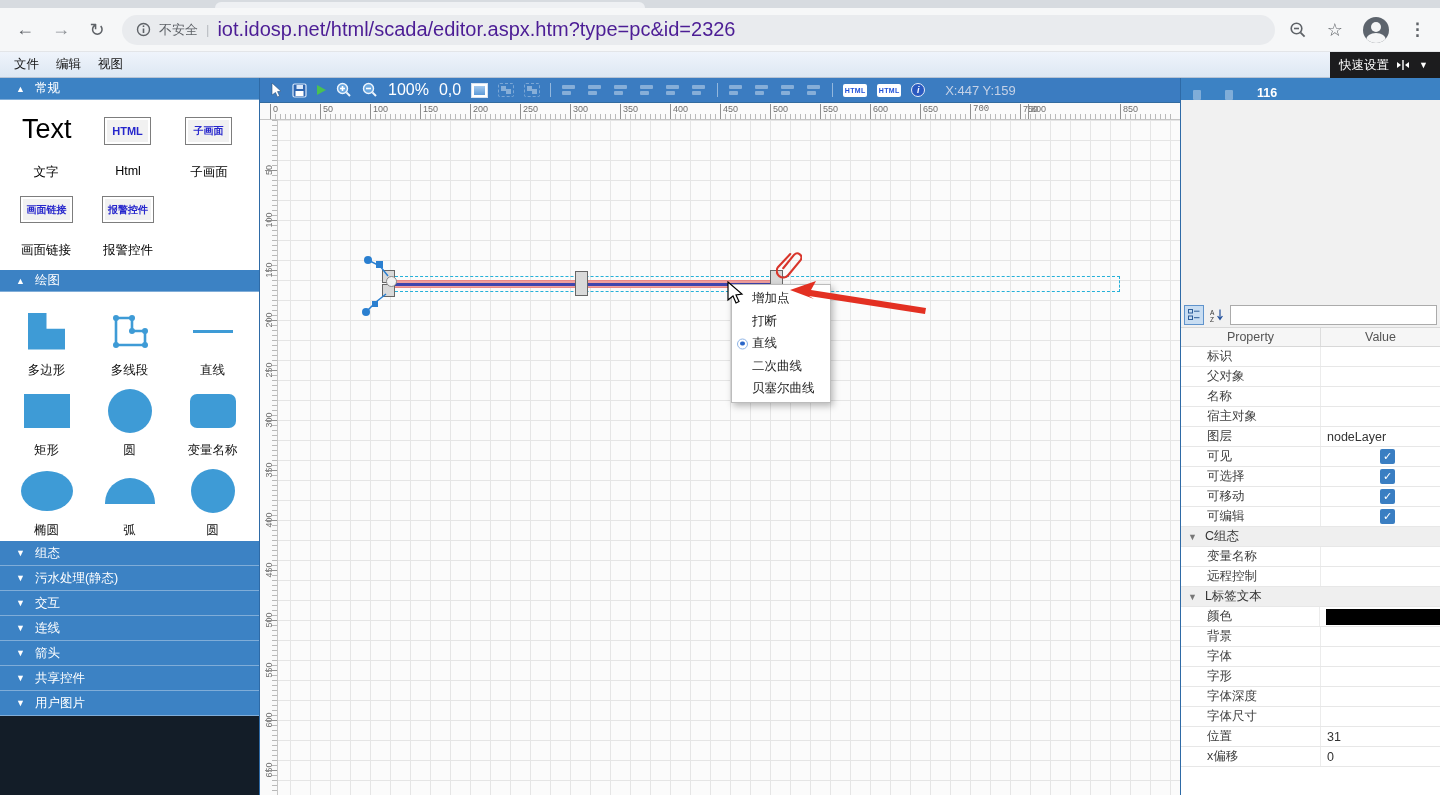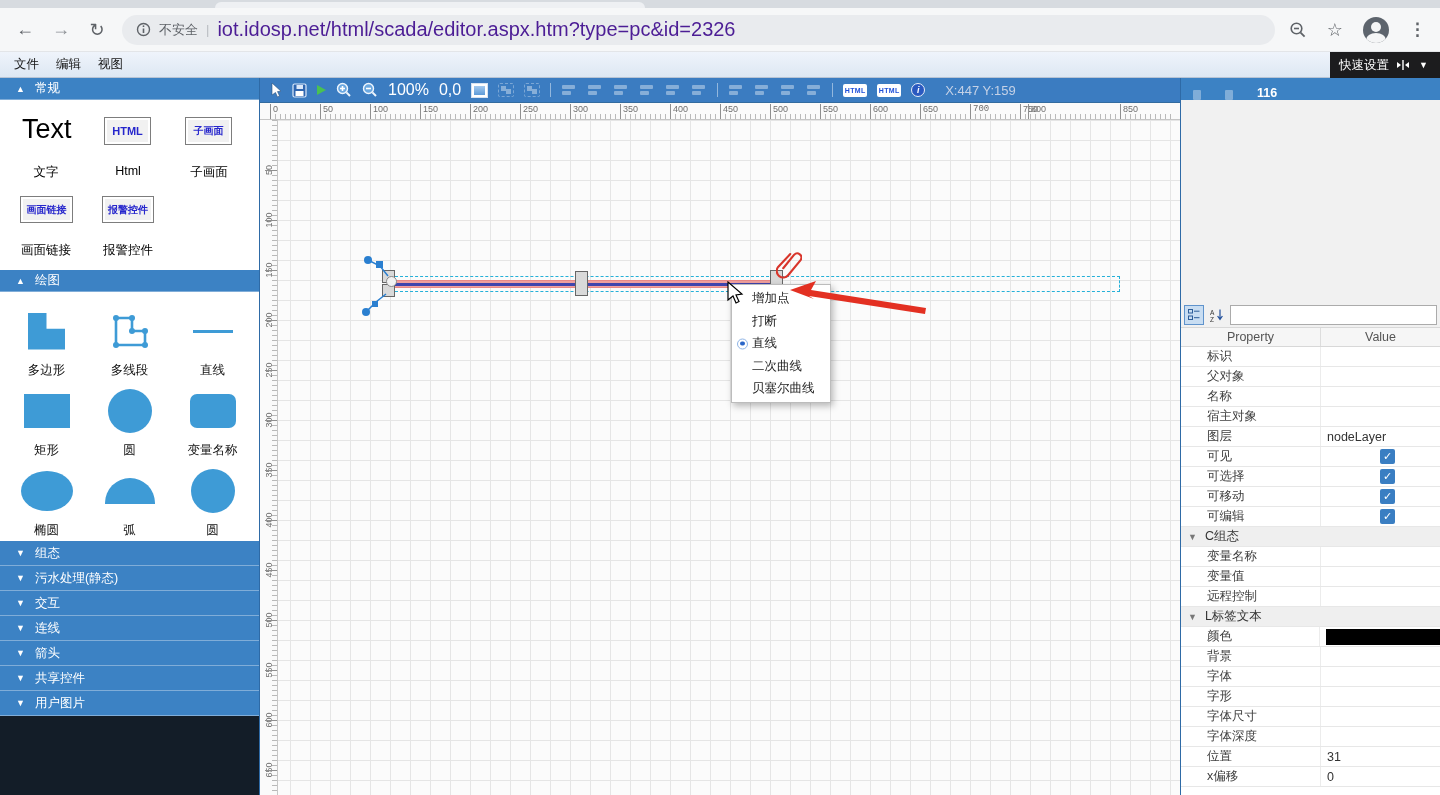--- a/index.html
+++ b/index.html
@@ -542,24 +542,20 @@
         </div>
         <div class="prow cat">
           <span class="tri">▼</span>
           <span>C组态</span>
         </div>
         <div class="prow">
           <div class="cl">变量名称</div>
           <div class="cr"></div>
         </div>
         <div class="prow">
-          <div class="cl">变量值</div>
-          <div class="cr"></div>
-        </div>
-        <div class="prow">
           <div class="cl">远程控制</div>
           <div class="cr"></div>
         </div>
         <div class="prow cat">
           <span class="tri">▼</span>
           <span>L标签文本</span>
         </div>
         <div class="prow">
           <div class="cl">颜色</div>
           <div class="cr">
@@ -572,25 +568,25 @@
         </div>
         <div class="prow">
           <div class="cl">字体</div>
           <div class="cr"></div>
         </div>
         <div class="prow">
           <div class="cl">字形</div>
           <div class="cr"></div>
         </div>
         <div class="prow">
+          <div class="cl">字体深度</div>
+          <div class="cr"></div>
+        </div>
+        <div class="prow">
           <div class="cl">字体尺寸</div>
-          <div class="cr"></div>
-        </div>
-        <div class="prow">
-          <div class="cl">字体深度</div>
           <div class="cr"></div>
         </div>
         <div class="prow">
           <div class="cl">位置</div>
           <div class="cr">31</div>
         </div>
         <div class="prow">
           <div class="cl">x偏移</div>
           <div class="cr">0</div>
         </div>

